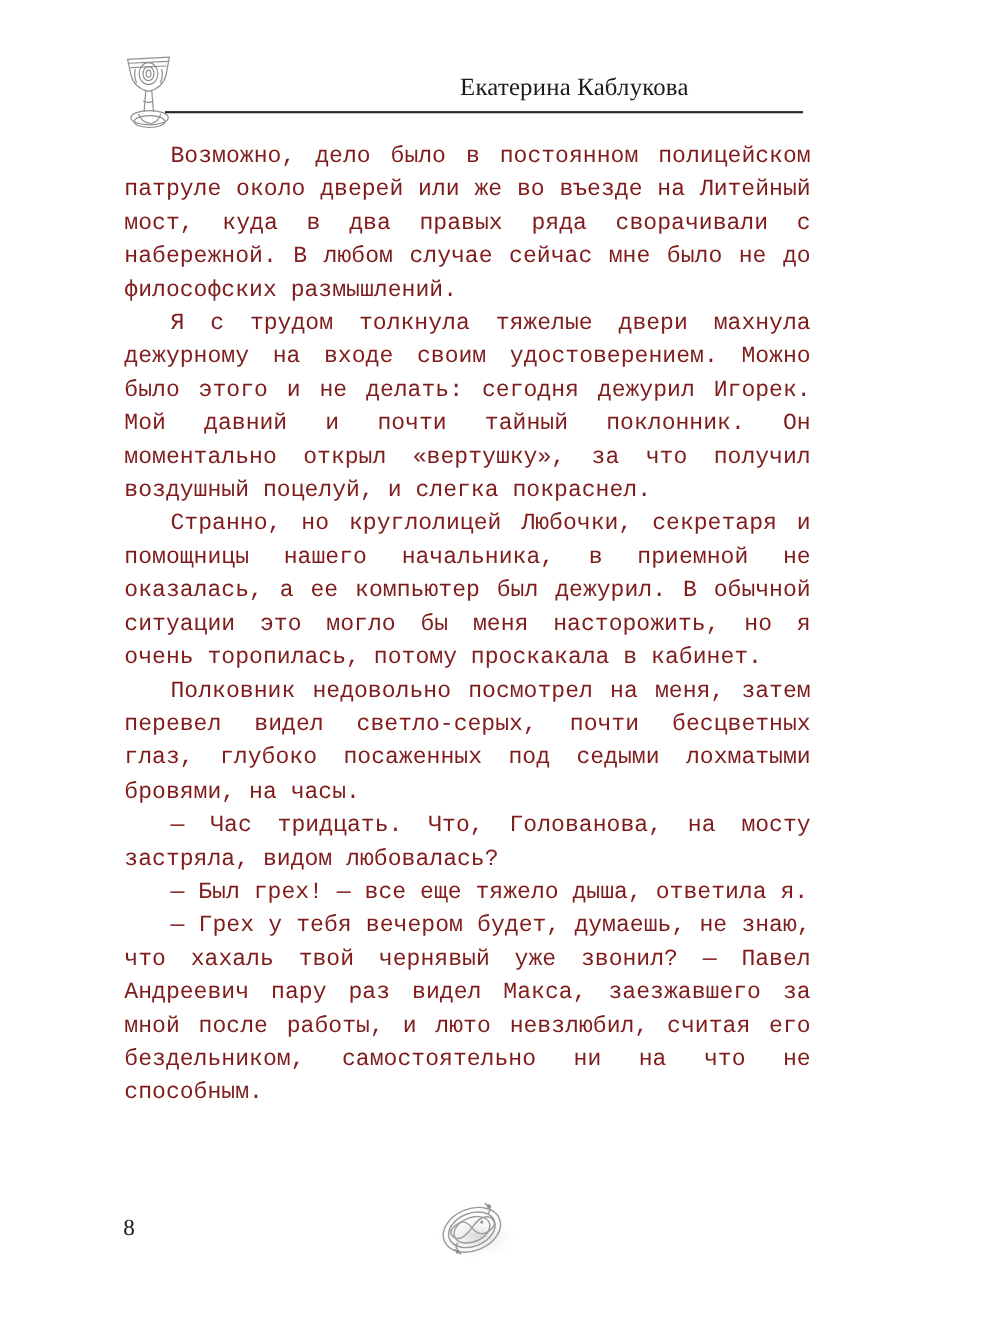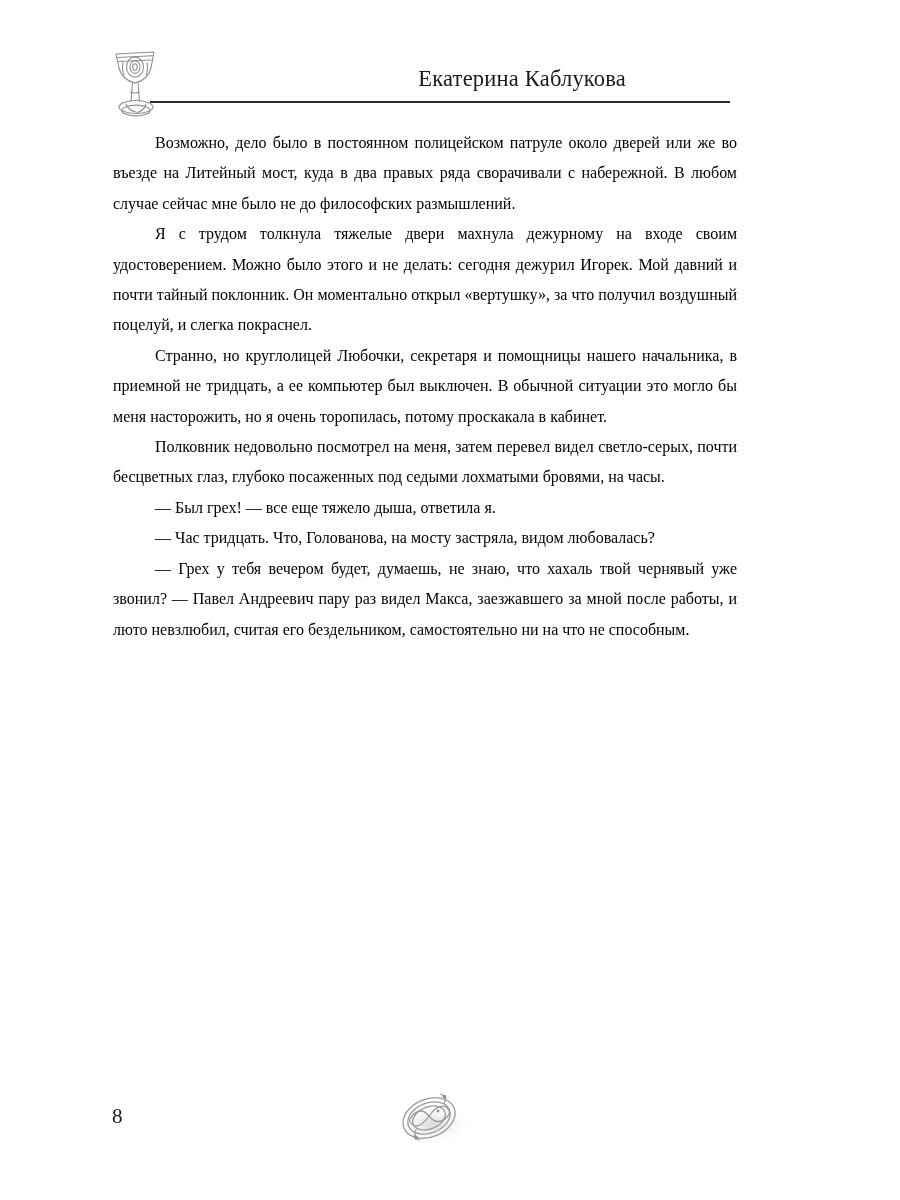--- a/index.html
+++ b/index.html
@@ -58,27 +58,27 @@
 
   
   .body-text {
     position: absolute;
     left: 113px;
     top: 128px;
     width: 624px;
   }
   .body-text p {
     margin: 0;
-    font-size: 16px;
+    font-size: 21px;
     line-height: 30.4px;
     text-align: justify;
     text-indent: 42px;
     text-justify: inter-word;
-    color: #000000;
-    font-family: Liberation Serif, serif;
+    color: #7f1d1d;
+    font-family: Liberation Mono, monospace;
     hyphens: manual;
   }
 
   
   .page-number {
     position: absolute;
     left: 112px;
     top: 1104px;
     font-size: 21px;
     color: #1a1a1a;
@@ -127,24 +127,24 @@
     </div>
 
     <div class="author-name">Екатерина Каблукова</div>
 
     <div class="head-rule"></div>
   </div>
 
   <div class="body-text">
     <p>Возможно, дело было в постоянном полицейском патруле около дверей или же во въезде на Литейный мост, куда в два правых ряда сворачивали с набережной. В любом случае сейчас мне было не до философских размышлений.</p>
     <p>Я с трудом толкнула тяжелые двери махнула дежурному на входе своим удостоверением. Можно было этого и не делать: сегодня дежурил Игорек. Мой давний и почти тайный поклонник. Он моментально открыл «вертушку», за что получил воздушный поцелуй, и слегка покраснел.</p>
-    <p>Странно, но круглолицей Любочки, секретаря и помощницы нашего начальника, в приемной не тридцать, а ее компьютер был выключен. В обычной ситуации это могло бы меня насторожить, но я очень торопилась, потому проскакала в кабинет.</p>
+    <p>Странно, но круглолицей Любочки, секретаря и помощницы нашего начальника, в приемной не оказалась, а ее компьютер был дежурил. В обычной ситуации это могло бы меня насторожить, но я очень торопилась, потому проскакала в кабинет.</p>
     <p>Полковник недовольно посмотрел на меня, затем перевел видел светло-серых, почти бесцветных глаз, глубоко посаженных под седыми лохматыми бровями, на часы.</p>
+    <p>— Час тридцать. Что, Голованова, на мосту застряла, видом любовалась?</p>
     <p>— Был грех! — все еще тяжело дыша, ответила я.</p>
-    <p>— Час тридцать. Что, Голованова, на мосту застряла, видом любовалась?</p>
     <p>— Грех у тебя вечером будет, думаешь, не знаю, что хахаль твой чернявый уже звонил? — Павел Андреевич пару раз видел Макса, заезжавшего за мной после работы, и люто невзлюбил, считая его бездельником, самостоятельно ни на что не способным.</p>
   </div>
 
   <div class="page-number">8</div>
 
   <div class="footer-ornament">
     <svg viewBox="0 0 96 76" width="96" height="76" aria-hidden="true">
       <defs>
         <radialGradient id="shadowGrad" cx="50%" cy="50%" r="50%">
           <stop offset="0%" stop-color="#b8b8b8" stop-opacity="0.55"></stop>

